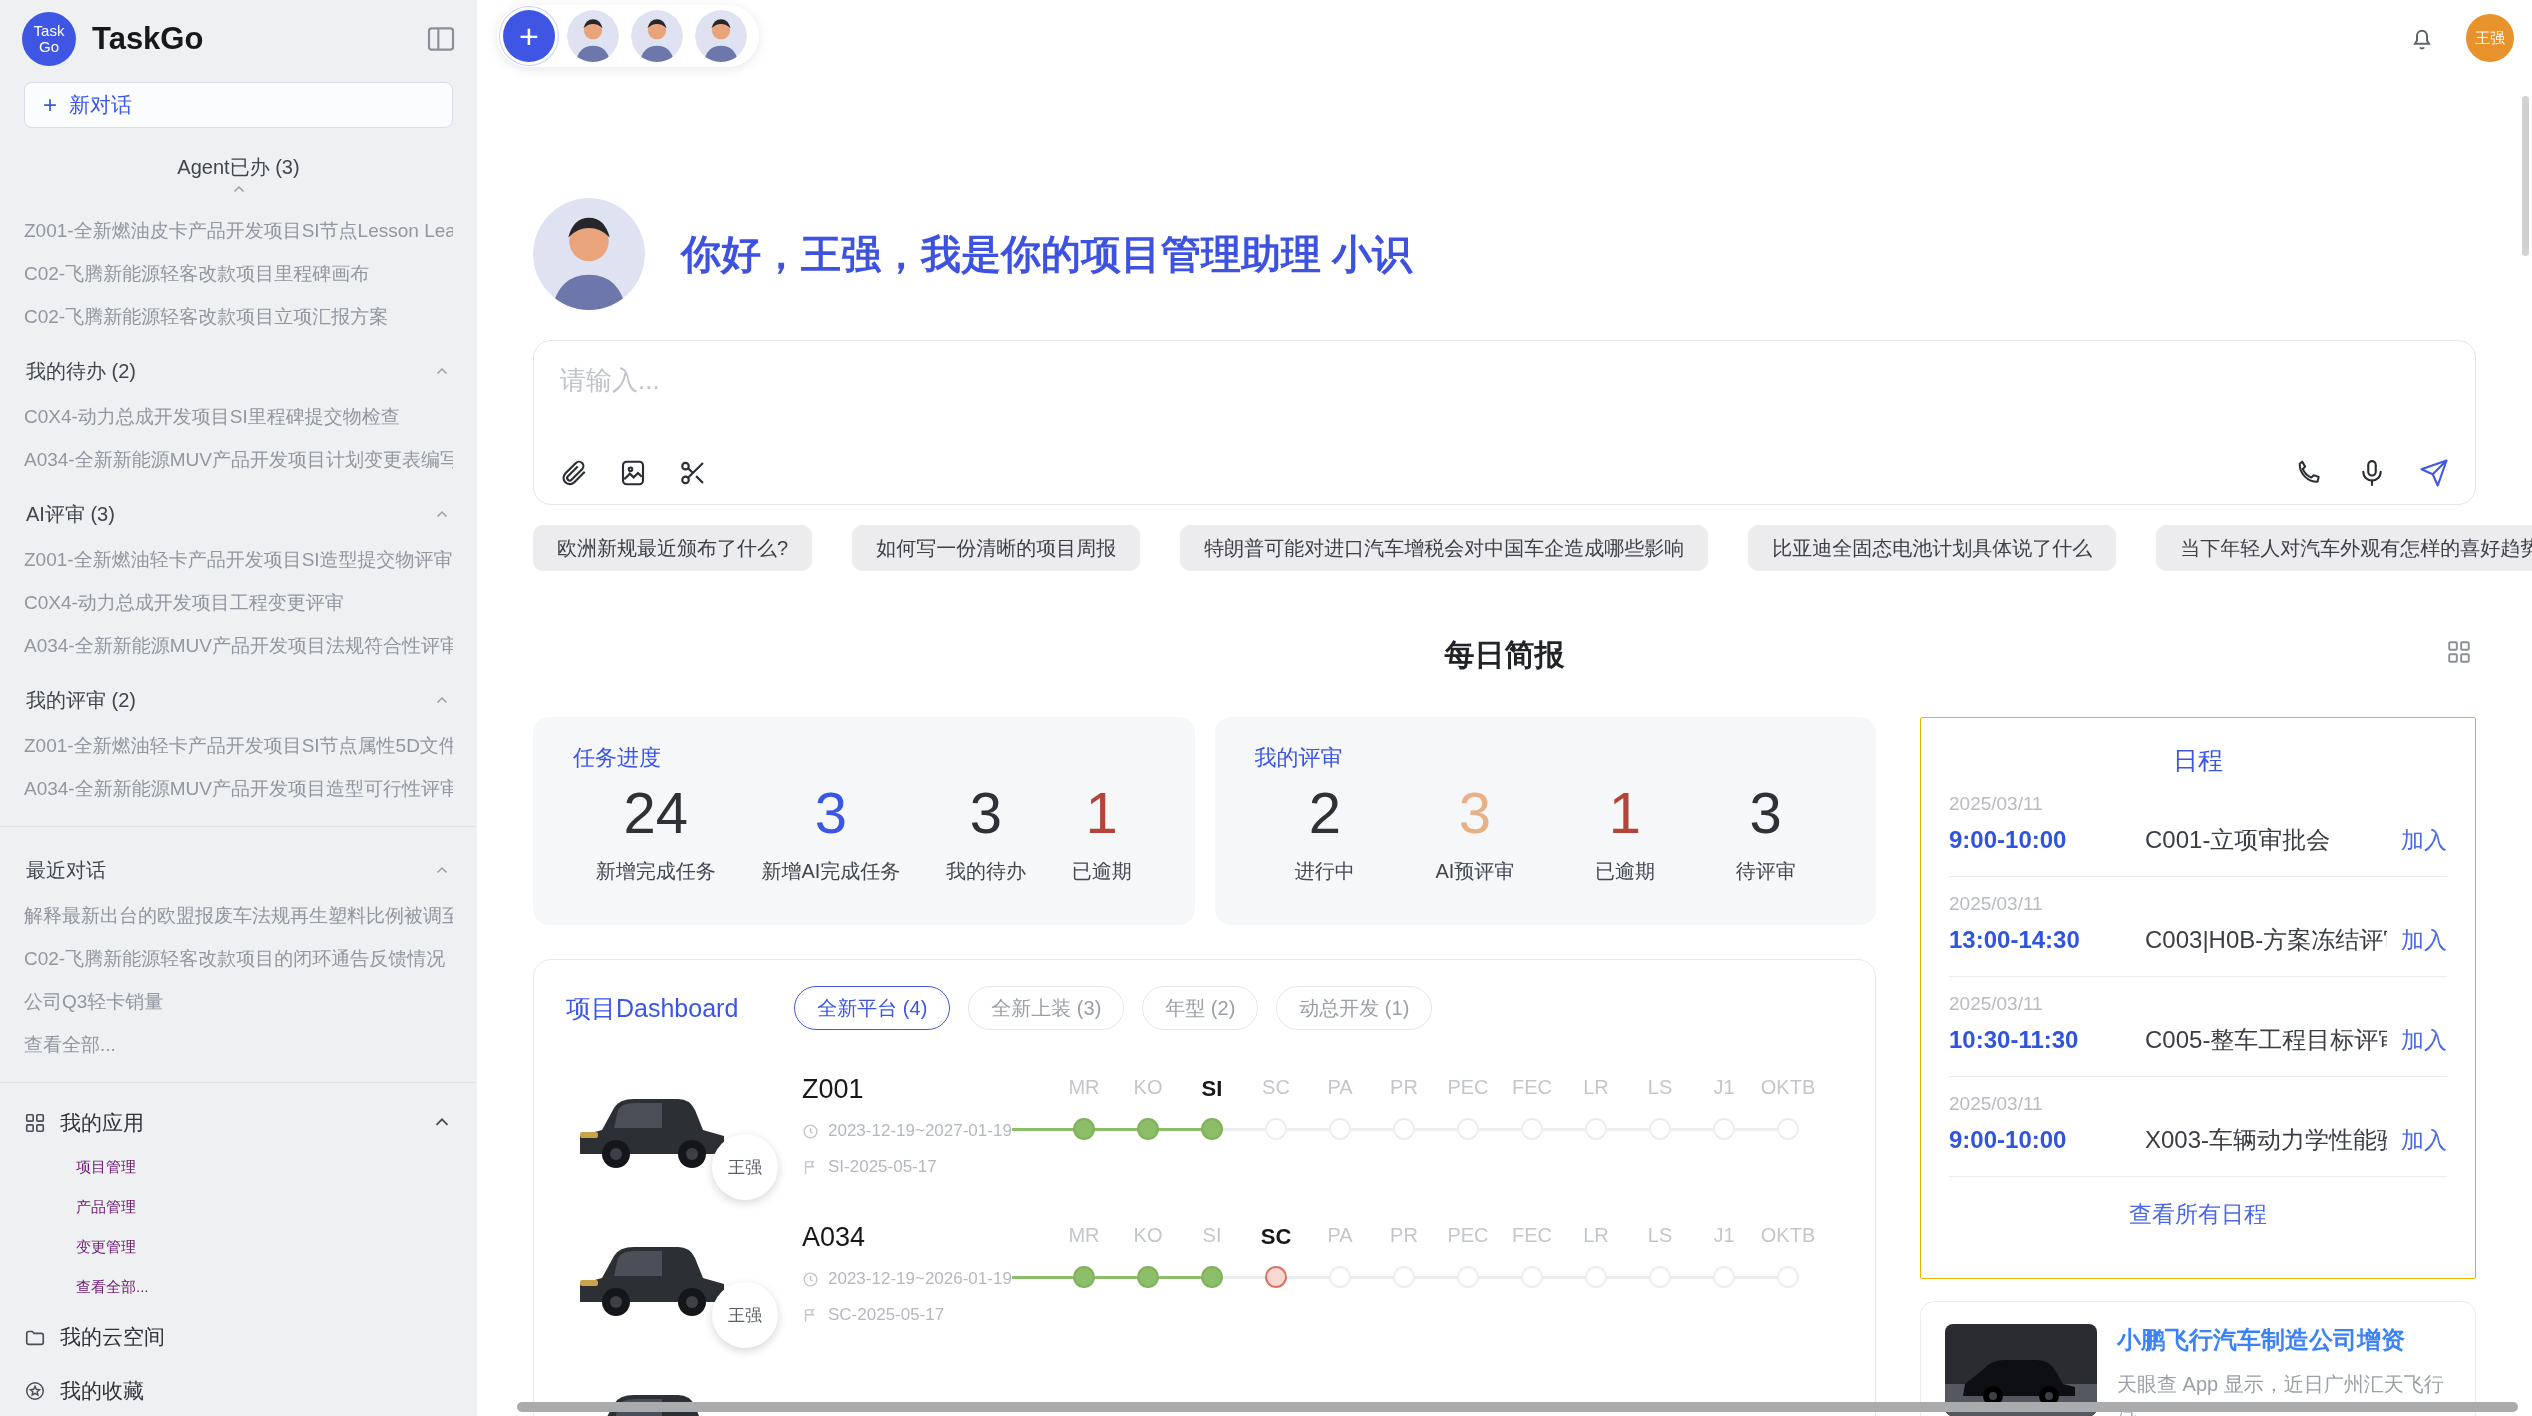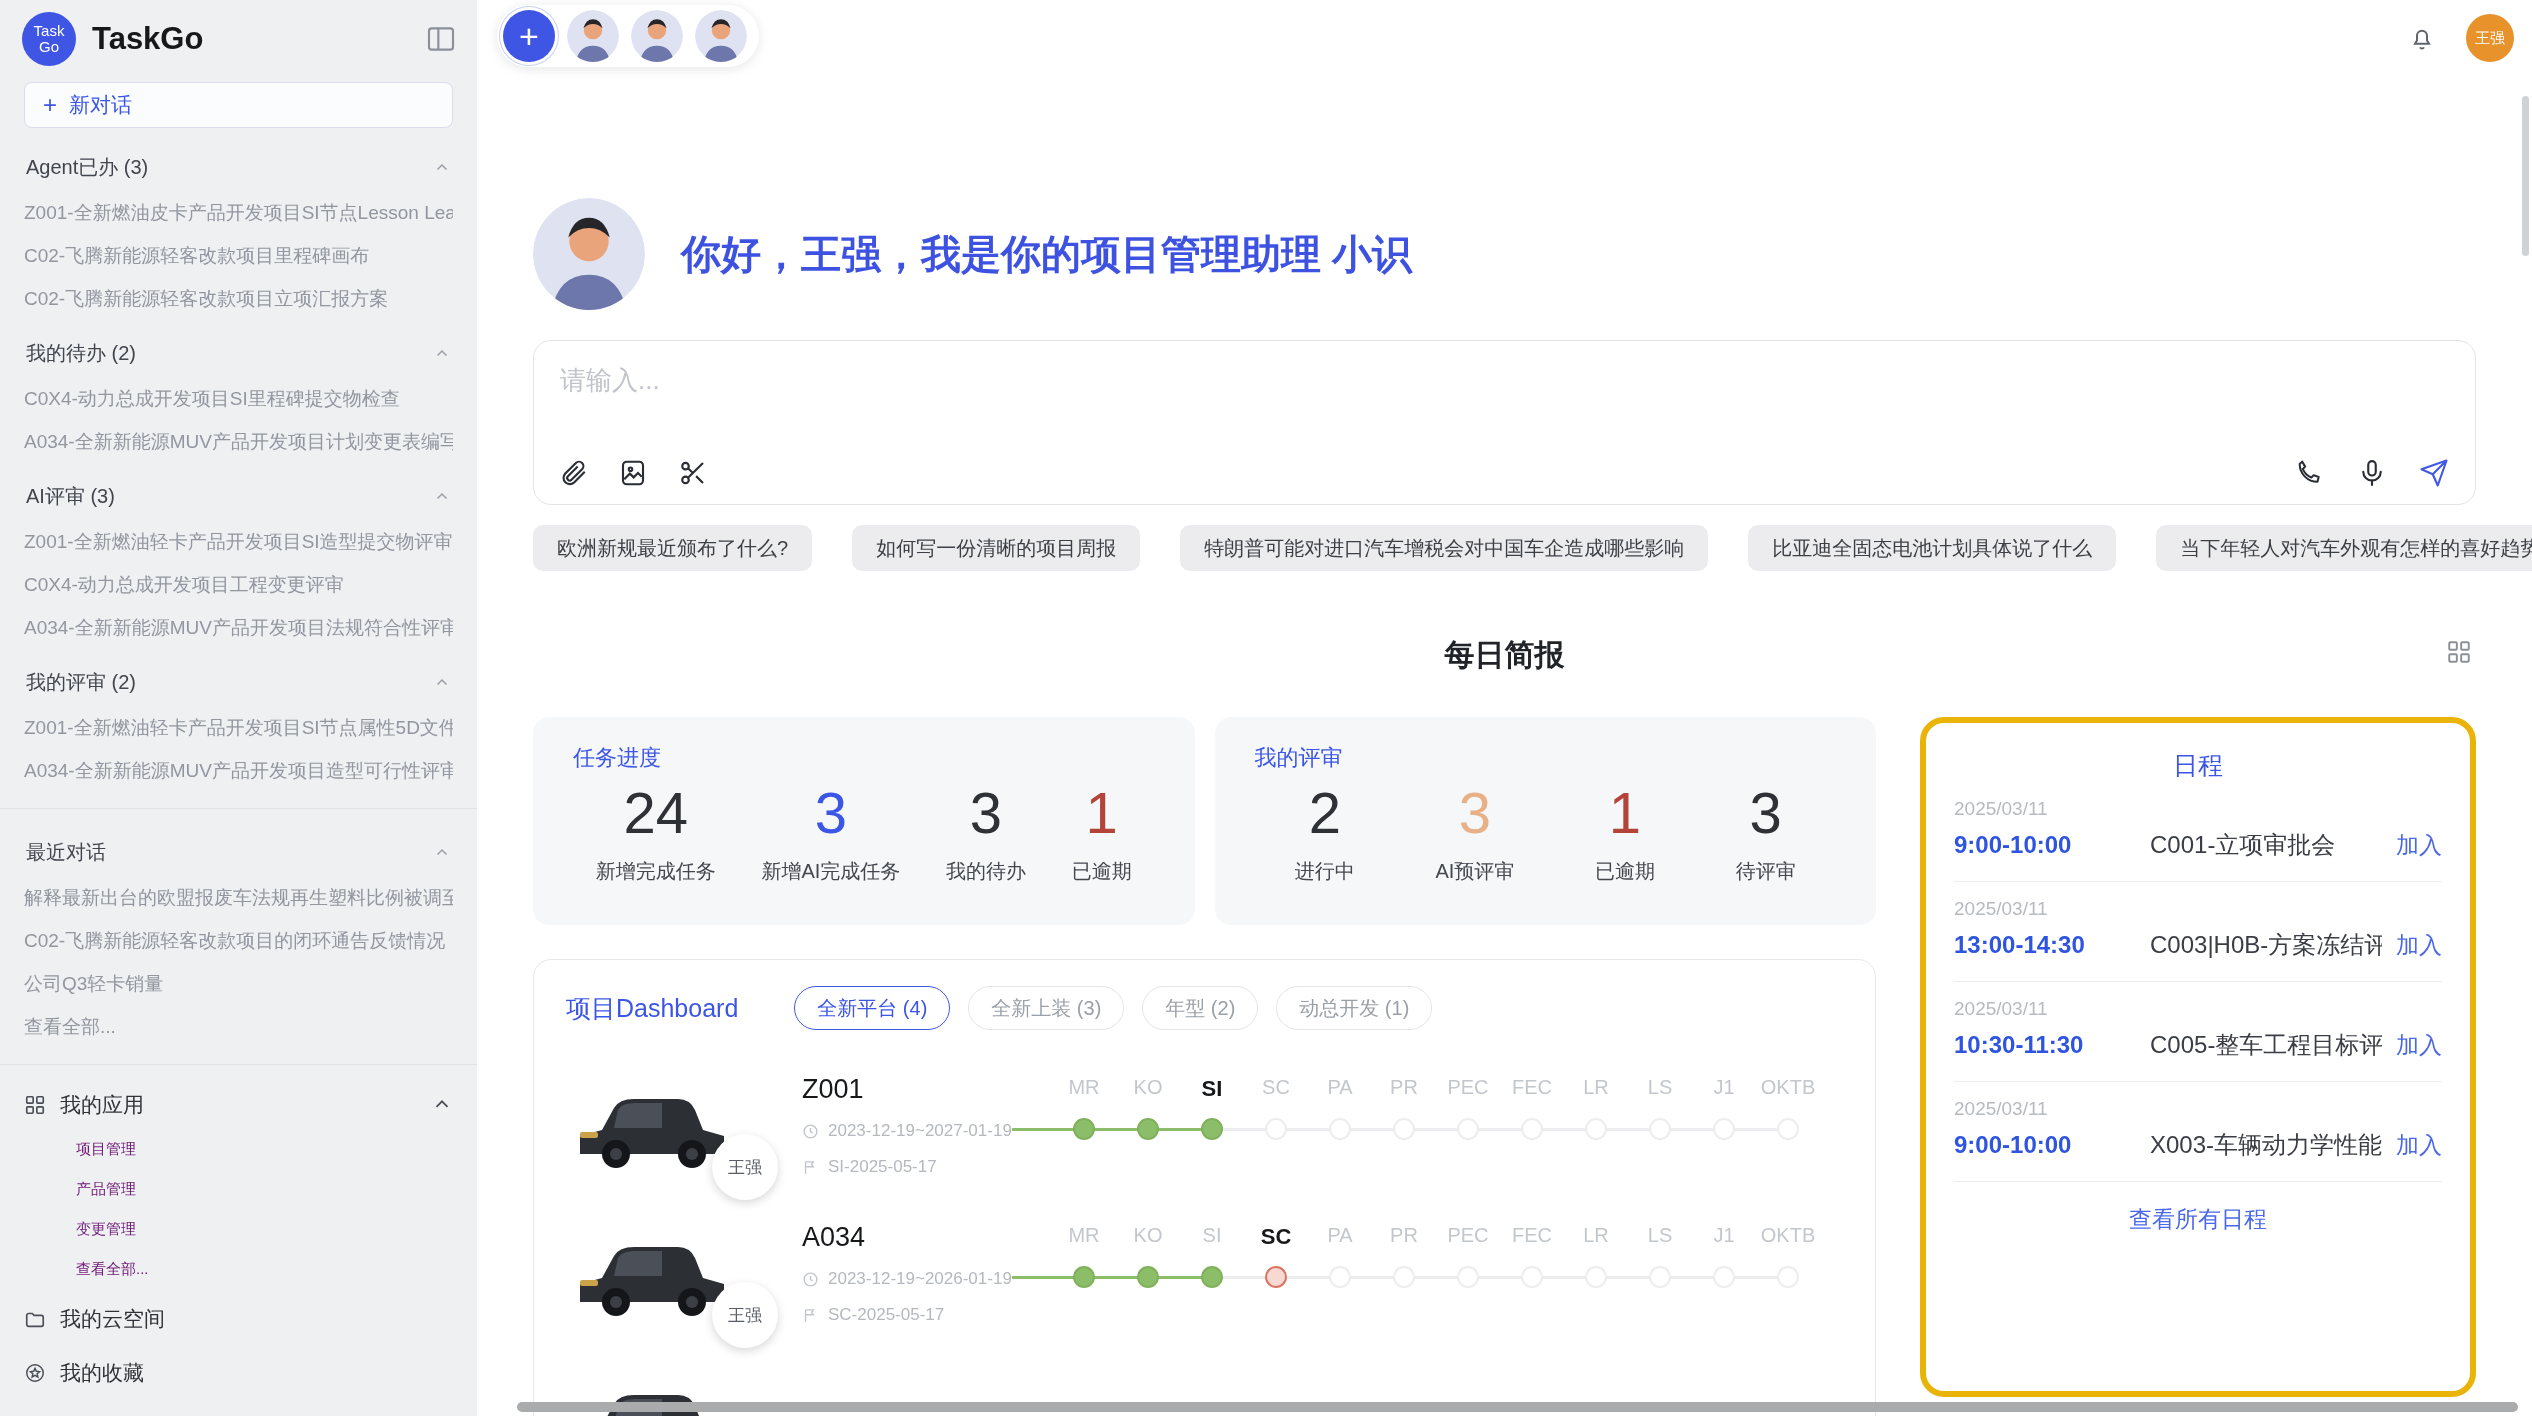--- a/index.html
+++ b/index.html
@@ -9,21 +9,21 @@
   
   .sidebar { width:477px; height:1416px; background:#eef0f2; flex-shrink:0; overflow:hidden; display:flex; flex-direction:column; }
   .sb-head { display:flex; align-items:center; gap:16px; padding:12px 20px 8px 22px; }
   .logo { width:54px; height:54px; border-radius:50%; background:#3f56e4; color:#fff; display:flex; flex-direction:column; align-items:center; justify-content:center; font-size:15px; line-height:16px; font-weight:500; }
   .app-title { font-size:31px; font-weight:700; color:#17181a; }
   .collapse { margin-left:auto; color:#8b8f98; width:32px; height:32px; cursor:pointer; }
   .new-chat { margin:8px 24px 4px; height:46px; background:#fbfcfe; border:1px solid #d9dcea; border-radius:8px; display:flex; align-items:center; gap:12px; padding:0 18px; color:#3b55e6; font-size:21px; cursor:pointer; }
   .new-chat .plus { font-size:24px; line-height:1; }
   .sb-nav { flex:1; overflow:hidden; padding:0 24px 10px; }
   .sec-head { display:flex; align-items:center; justify-content:space-between; margin:30px 2px 0; font-size:20px; color:#41454d; cursor:pointer; }
-  .sec-head:first-child { margin-top:22px; }
+  .sec-head:first-child { margin-top:22px;flex-direction:column; }
   .chev { width:18px; height:18px; color:#9aa0a8; }
   .sb-item { margin-top:21px; font-size:19px; line-height:22px; color:#92969f; white-space:nowrap; overflow:hidden; cursor:pointer; }
   .sb-div { height:1px; background:#e0e2e6; margin:26px -24px 0; }
   .row-ic { display:flex; align-items:center; gap:14px; margin-top:26px; font-size:21px; color:#2f3237; cursor:pointer; }
   .row-ic svg { width:22px; height:22px; color:#4a4e56; flex-shrink:0; }
   .sub-item { margin-top:21px; padding-left:52px; font-size:15px; color:#701a75; cursor:pointer; }
 
   
   .main { flex:1; position:relative; height:1416px; overflow:hidden; padding:0 56px; }
   .pill { position:absolute; left:20px; top:5px; background:#fff; border-radius:40px; box-shadow:0 2px 12px rgba(0,0,0,.10); display:flex; align-items:center; gap:12px; padding:5px 12px 5px 6px; }
@@ -83,21 +83,21 @@
   .ms-labels { display:flex; }
   .ms-lab { width:64px; text-align:center; font-size:20px; color:#c3c7cc; }
   .ms-lab.cur { color:#17181a; font-weight:700; font-size:22px; }
   .ms-track { margin-top:16px; position:relative; height:24px; display:flex; }
   .ms-line { position:absolute; left:-40px; width:776px; top:10px; height:3px; background:#ededef; }
   .ms-line-g { position:absolute; left:-40px; width:200px; top:10px; height:3px; background:#8cbd68; }
   .ms-dot { position:relative; z-index:1; width:22px; height:22px; border-radius:50%; margin:0 21px; background:#fff; border:2px solid #ededef; }
   .ms-dot.done { background:#8cbd68; border-color:#7fb25a; }
   .ms-dot.over { background:#f7d9d2; border-color:#dc7360; }
 
-  .sched { border:6px solid #eab308; border-radius:24px; background:#fff; height:680px; padding:22px 28px; overflow:hidden; }
+  .sched { border:1px solid #eab308; border-radius:2px; background:#fff; height:562px; padding:22px 28px; overflow:hidden; }
   .sched-title { text-align:center; color:#3b55e6; font-size:25px; margin-top:4px; }
   .sch-item { padding:16px 0 20px; border-bottom:1px solid #ededf0; }
   .sch-date { font-size:19px; color:#b7bac0; }
   .sch-row { margin-top:9px; display:flex; align-items:center; }
   .sch-time { width:178px; font-size:24px; font-weight:700; color:#2f55e0; flex-shrink:0; }
   .sch-name { flex:1; font-size:24px; color:#3a3d44; white-space:nowrap; overflow:hidden; margin-left:18px; }
   .sch-join { font-size:23px; color:#4a68e8; cursor:pointer; margin-left:14px; }
   .sch-foot { text-align:center; margin-top:22px; font-size:23px; color:#4a68e8; cursor:pointer; }
 
   .news { margin-top:22px; border:1px solid #ececef; border-radius:14px; background:#fff; padding:22px 24px; height:170px; overflow:hidden; display:flex; gap:20px; cursor:pointer; }

